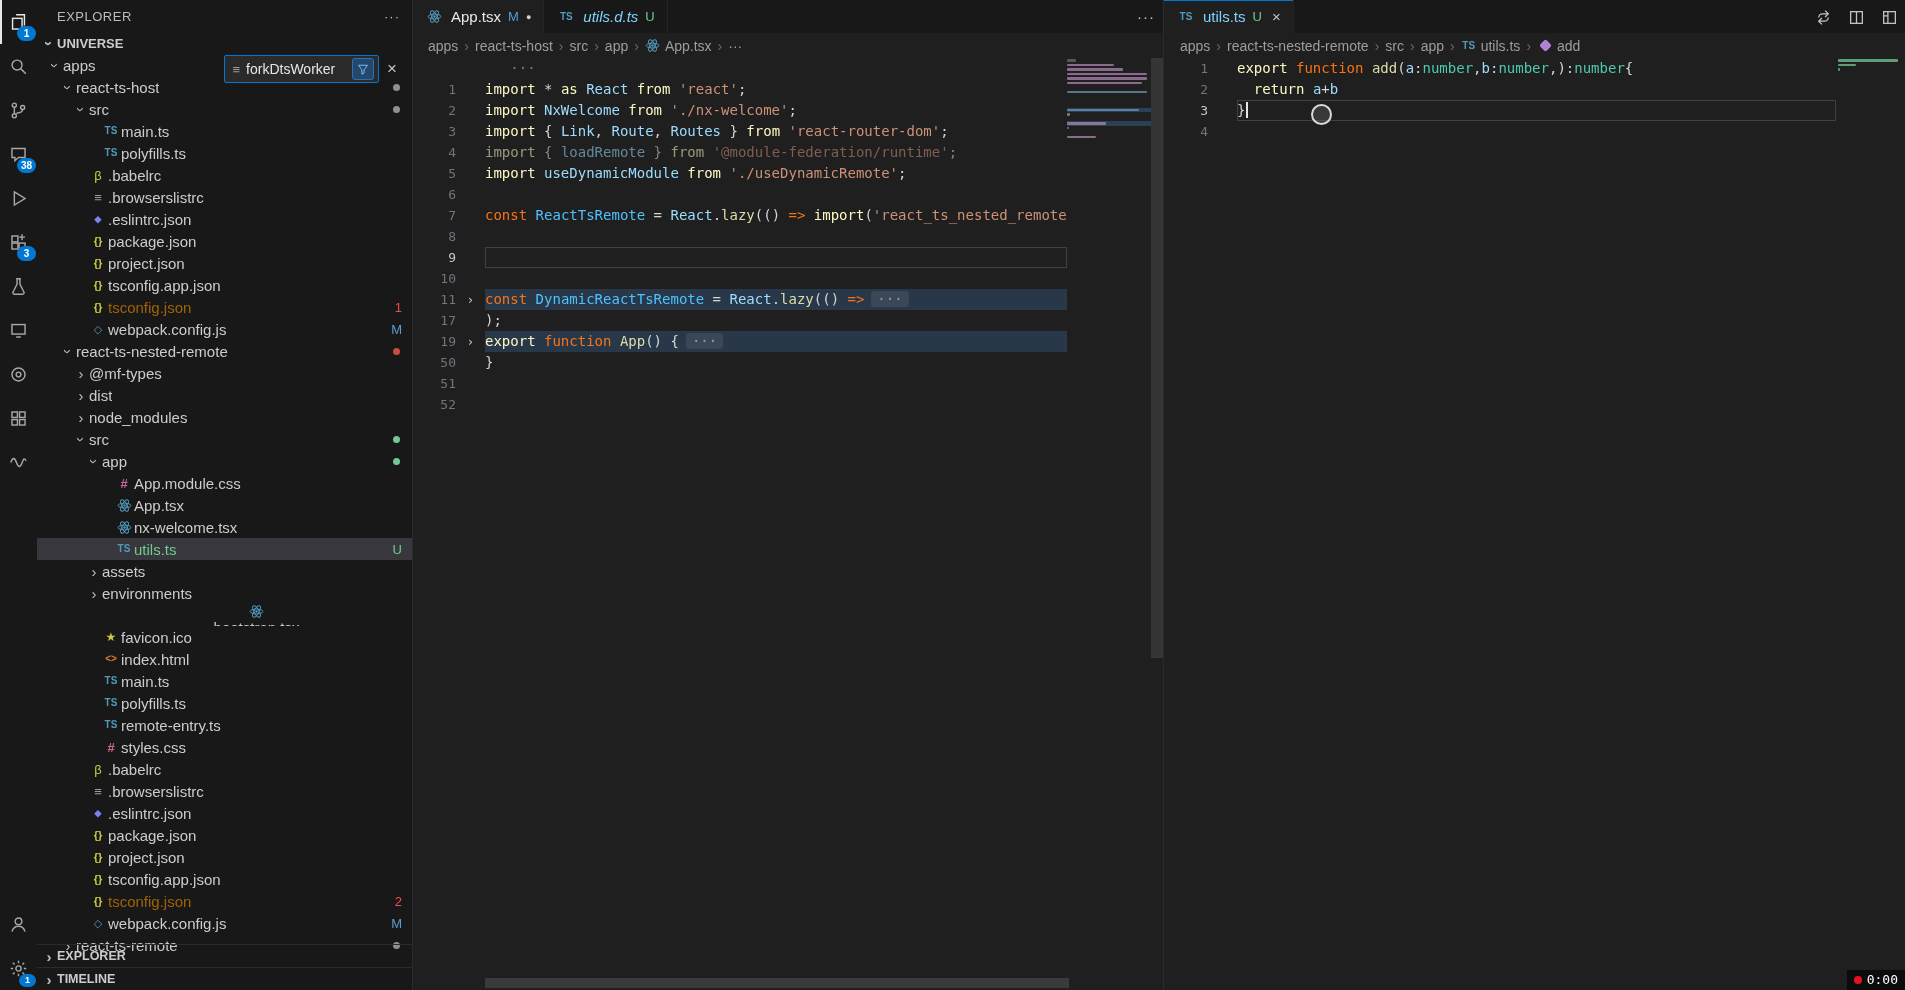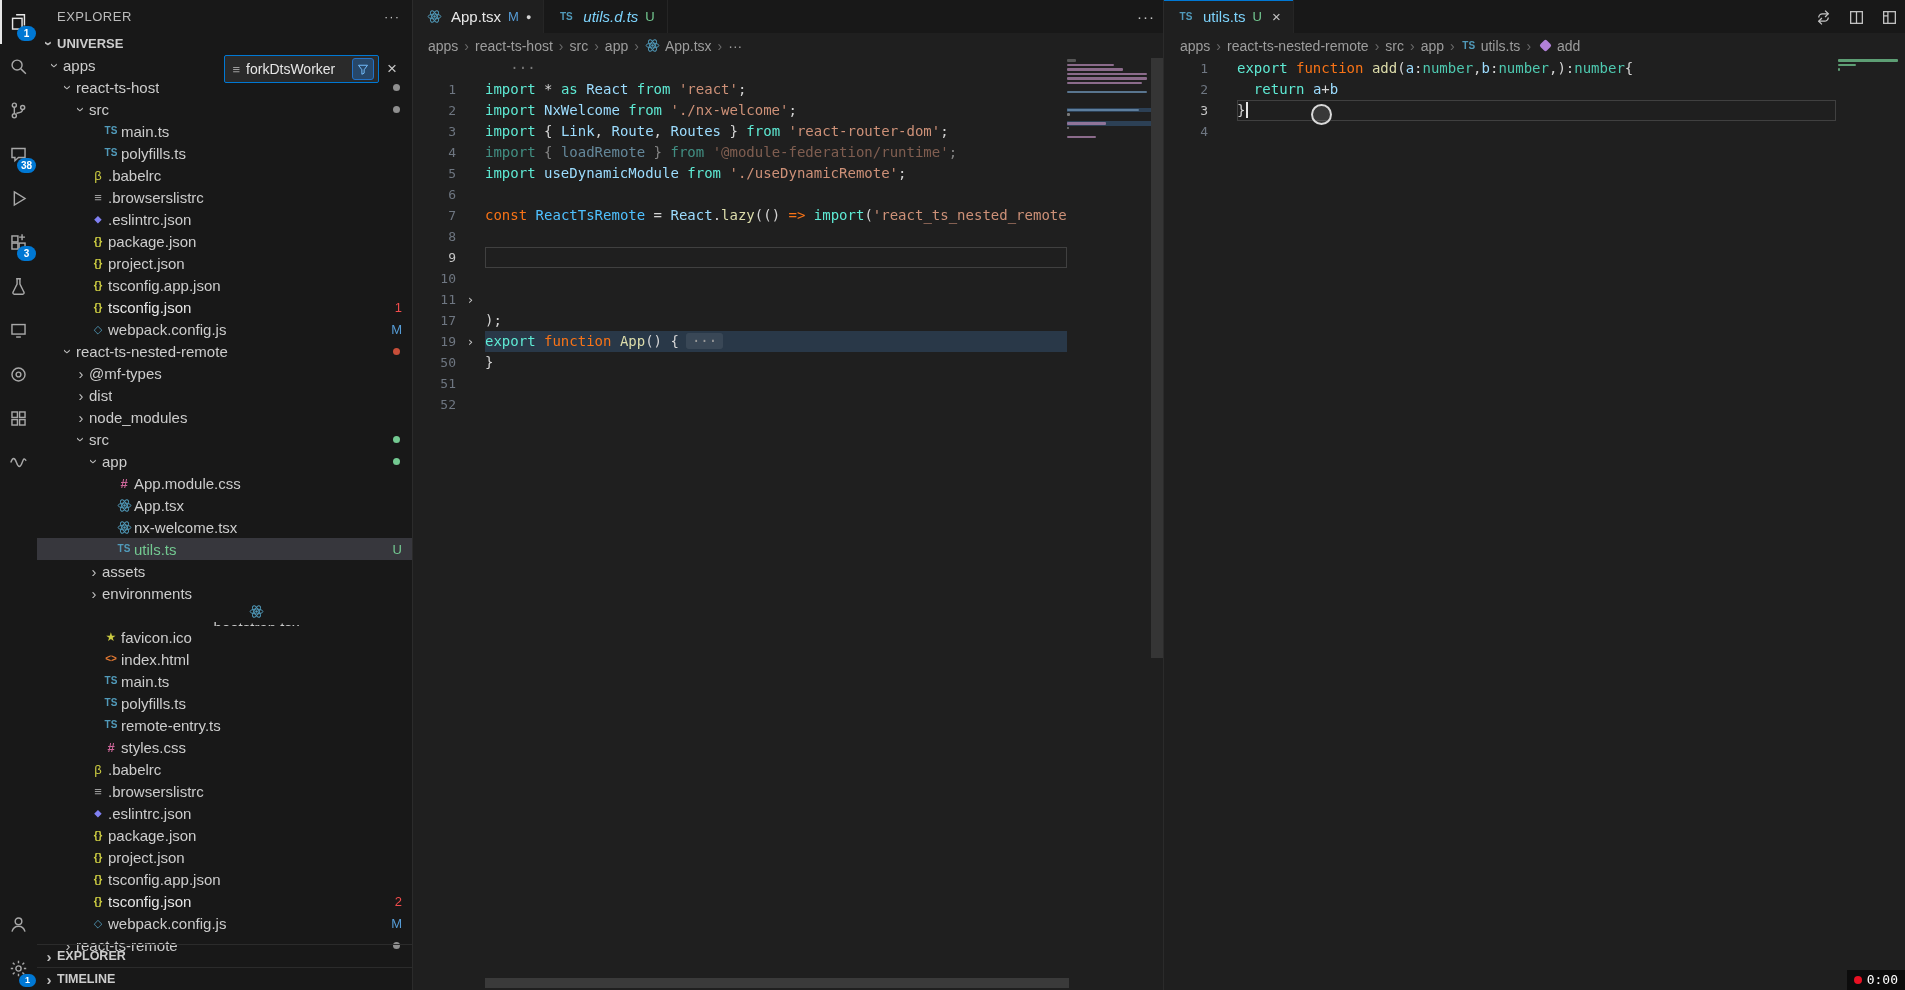--- a/index.html
+++ b/index.html
@@ -20,21 +20,21 @@
   .side-head{height:32px;display:flex;align-items:center;padding:0 12px 0 20px;color:#bbb;font-size:13px;letter-spacing:.5px}
   .side-head .more{margin-left:auto;color:#c5c5c5;cursor:pointer;letter-spacing:1px}
   .side-title{height:22px;display:flex;align-items:center;font-weight:700;color:#ccc;font-size:13px;padding-left:4px}
   #tree{position:absolute;top:54px;left:0;right:0;bottom:34px;overflow:hidden}
   .trow{display:flex;align-items:center;height:22px;font-size:15px;color:#ccc;cursor:pointer;white-space:nowrap}
   .trow.sel{background:#37373d}
   .twisty{width:16px;flex:none;color:#c0c0c0;font-size:15px;text-align:center;display:inline-block;line-height:1}
   .rot{transform:rotate(90deg)}
   .ficon{width:20px;flex:none;display:inline-flex;align-items:center;justify-content:center}
   .tlabel{overflow:hidden}
-  .tlabel.err{color:#e5e5e5}.tlabel.unt{color:#73c991}
+  .tlabel.err{color:#a16207}.tlabel.unt{color:#73c991}
   .spacer{flex:1}
   .tbadge{margin-right:10px;font-size:13px;flex:none}
   .tbadge.err{color:#f14c4c}.tbadge.mod{color:#569cd6}.tbadge.unt{color:#73c991}
   .tdot{width:7px;height:7px;border-radius:50%;margin-right:12px;flex:none}
   .side-bottom{position:absolute;left:0;right:0;bottom:0}
   .side-section{height:22px;border-top:1px solid #2b2b2b;display:flex;align-items:center;font-weight:700;font-size:12.5px;color:#ccc;cursor:pointer;padding-left:4px}
 
   
   .filterwrap{position:absolute;top:55px;right:12px;display:flex;align-items:center;gap:5px;z-index:6}
   .filterbox{display:flex;align-items:center;height:26px;background:#2a2a2a;border:1px solid #0078d4;border-radius:2px;padding:0 4px 0 7px;gap:6px}
@@ -68,21 +68,21 @@
   .crow{display:flex;height:21px;line-height:21px;font-family:"DejaVu Sans Mono",monospace;font-size:14px}
   .lnum{width:44px;flex:none;text-align:right;color:#6e7681;font-size:13px}
   .lnum.act{color:#c6c6c6}
   .lfold{width:29px;flex:none;text-align:center;color:#c5c5c5;font-size:13px;cursor:pointer}
   .lcode{flex:1;white-space:pre;overflow:hidden}
   #code1 .lcode{margin-right:96px}
   #code2 .lcode{margin-right:70px}
   .lcode.bg-fold{background:rgba(58,97,140,.38)}
   .lcode.bg-cur{outline:1px solid rgba(255,255,255,.15);outline-offset:-1px}
   .crow.dim .lcode{opacity:.55}
-  .tk-kw{color:#5eead4}.tk-decl{color:#f97316}.tk-var{color:#9cdcfe}.tk-cnst{color:#4fc1ff}
+  .tk-kw{color:#fef9c3}.tk-decl{color:#f97316}.tk-var{color:#9cdcfe}.tk-cnst{color:#4fc1ff}
   .tk-fn{color:#dcdcaa}.tk-type{color:#4ec9b0}.tk-str{color:#ce9178}.tk-pun{color:#d4d4d4}
   .tk-dim{color:#7a7a7a}
   .tk-fold{color:#999;background:rgba(255,255,255,.08);border-radius:3px;margin-left:7px;padding:0 6px}
   .tk-cursor{display:inline-block;width:2px;height:16px;background:#e6e6e6;vertical-align:-3px;margin-left:1px}
 
   
   .minimap{position:absolute;top:58px;overflow:hidden}
   #mm1{right:12px;width:84px;height:120px}
   #mm2{right:8px;width:60px;height:40px}
   .mrow{height:4.5px;display:flex;align-items:center}
@@ -637,20 +637,21 @@
         <span class="lcode bg-cur"></span>
       </div>
       <div class="crow">
         <span class="lnum">10</span>
         <span class="lfold"></span>
         <span class="lcode"></span>
       </div>
       <div class="crow">
         <span class="lnum">11</span>
         <span class="lfold">›</span>
+        <span class="lcode bg-fold"><span class="tk-decl">const</span><span class="tk-pun"> </span><span class="tk-cnst">DynamicReactTsRemote</span><span class="tk-pun"> = </span><span class="tk-var">React</span><span class="tk-pun">.</span><span class="tk-fn">lazy</span><span class="tk-pun">(() </span><span class="tk-decl">=&gt;</span><span class="tk-fold">···</span></span>
       </div>
       <div class="crow">
         <span class="lnum">17</span>
         <span class="lfold"></span>
         <span class="lcode"><span class="tk-pun">);</span></span>
       </div>
       <div class="crow">
         <span class="lnum">19</span>
         <span class="lfold">›</span>
         <span class="lcode bg-fold"><span class="tk-kw">export</span><span class="tk-pun"> </span><span class="tk-decl">function</span><span class="tk-pun"> </span><span class="tk-fn">App</span><span class="tk-pun">() {</span><span class="tk-fold">···</span></span>

